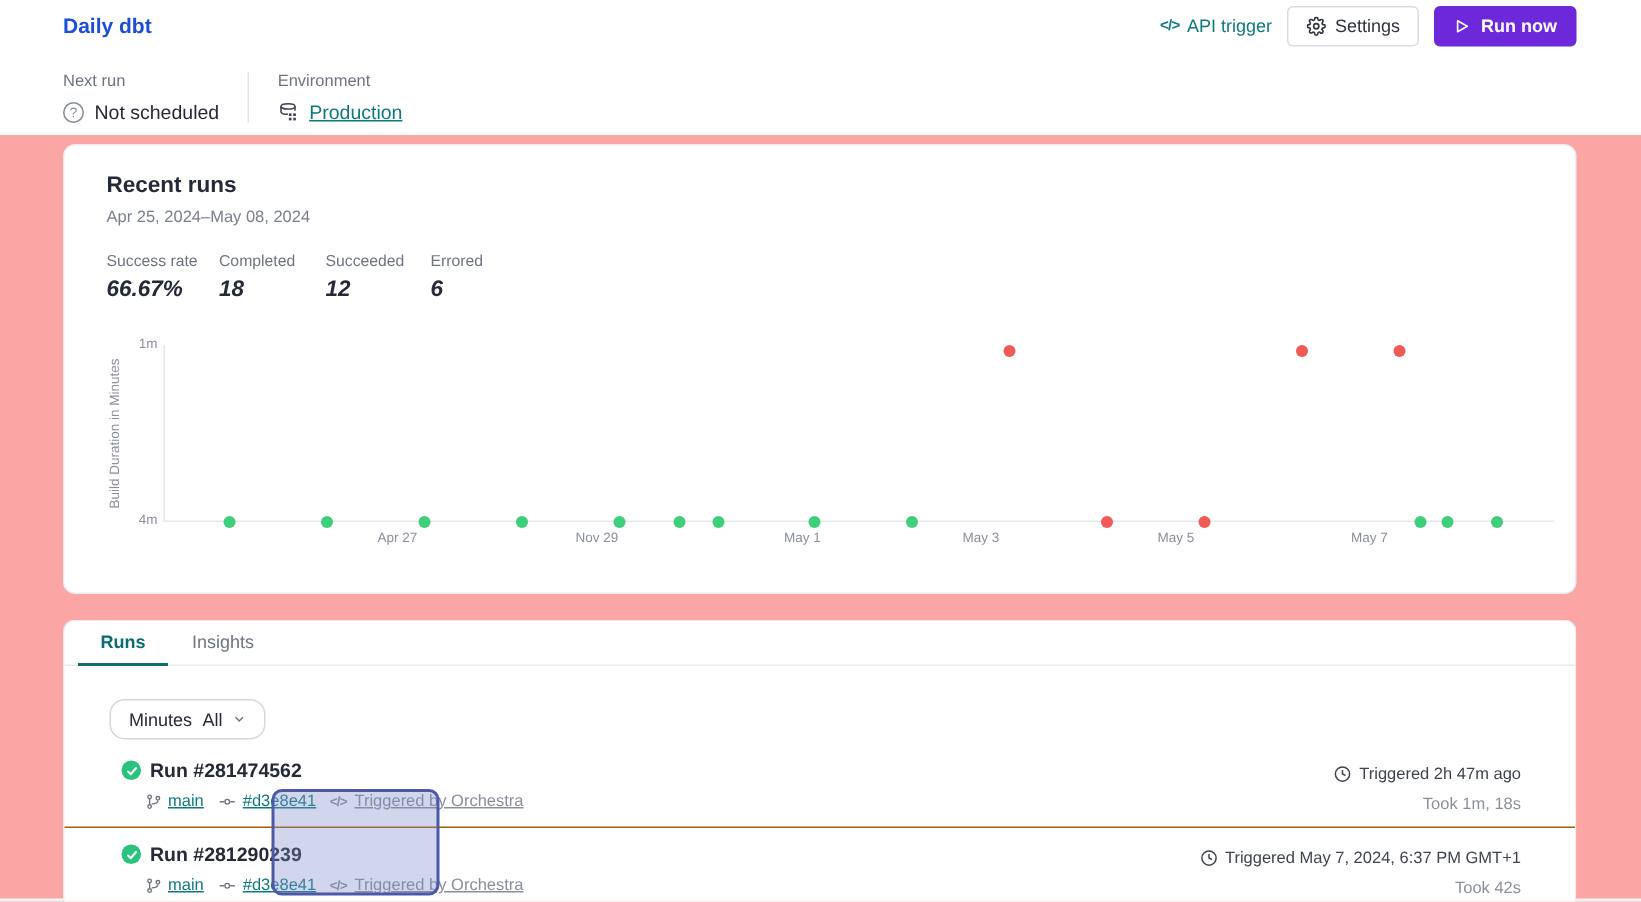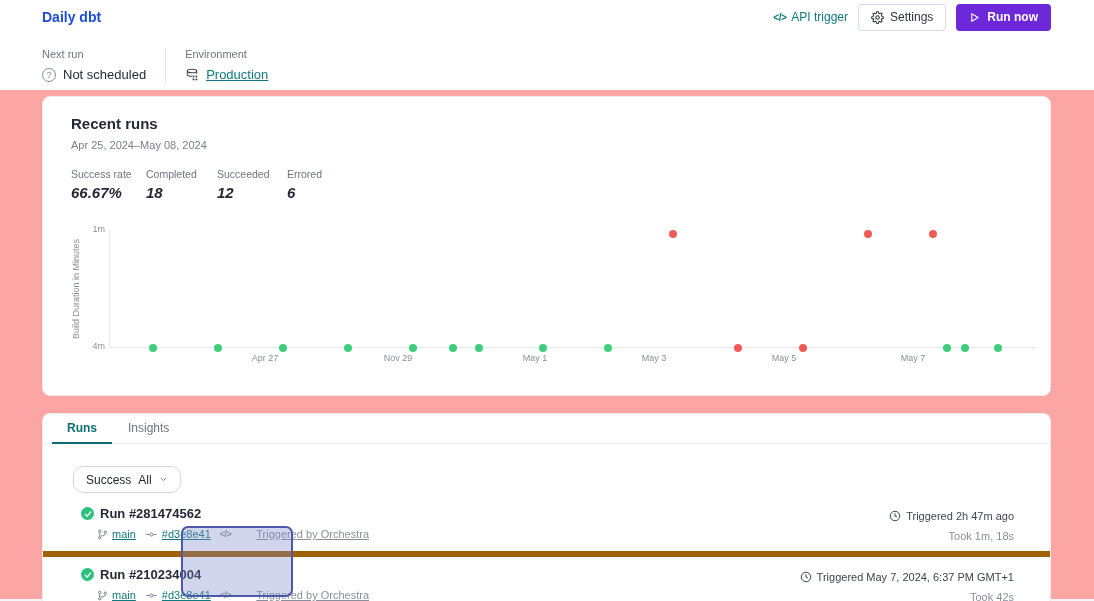--- a/index.html
+++ b/index.html
@@ -51,33 +51,33 @@
 
   
   .card-runs { margin-top: 17px; height: 240px; position: relative; border-bottom: none; border-bottom-left-radius: 0; border-bottom-right-radius: 0; }
   .tabs { display: flex; padding-left: 9px; border-bottom: 1px solid #EAECEF; height: 30px; }
   .tab { font-size: 12px; color: #6E7480; padding: 0 16px; line-height: 29px; cursor: pointer; }
   .tab.active { color: #0D6E72; font-weight: 700; border-bottom: 2px solid #0D6E72; margin-bottom: -1px; padding: 0 15px; }
   .filter-row { padding: 22px 0 0 30px; }
   .status-chip { display: inline-flex; align-items: center; gap: 7px; height: 27px; padding: 0 12px;
                  border: 1px solid #D4D7DD; border-radius: 10px; font-size: 12px; color: #262A38; background: #fff; cursor: pointer; }
   .run-list { margin-top: 13px; }
-  .run-row { display: flex; justify-content: space-between; padding: 0 36px 9px 38px; border-bottom: 6px solid #a16207; position: relative; }
+  .run-row { display: flex; justify-content: space-between; padding: 0 36px 9px 38px; border-bottom: 1px solid #a16207; position: relative; }
   .run-row + .run-row { padding-top: 10px; }
   .run-title-line { display: flex; align-items: center; gap: 6px; }
   .check-circle { width: 13px; height: 13px; border-radius: 50%; background: #29C37E; display: flex;
                   align-items: center; justify-content: center; flex: none; }
   .run-title { font-size: 13px; font-weight: 700; color: #262A38; }
   .run-sub { display: flex; align-items: center; margin-left: 16px; margin-top: 7px; font-size: 11px; }
   .sub-item { display: flex; align-items: flex-end; gap: 4px; }
   .sub-item + .sub-item { margin-left: 9px; }
   .run-link { color: #0F7A7E; text-decoration: underline; }
   .chip-text { display: flex; align-items: center; gap: 5px; color: #8A8F9B; margin-left: 9px; }
   .chip-text .code-glyph { font-size: 9px; color: #8A8F9B; }
-  .chip-label { text-decoration: underline; margin-left: 20px; }
+  .chip-label { text-decoration: underline; }
   .run-right { text-align: right; }
   .triggered-line { display: flex; align-items: center; gap: 5px; justify-content: flex-end; font-size: 11px; color: #3F4450; margin-top: 4px; }
   .took { font-size: 11px; color: #8A8F9B; margin-top: 8px; }
   .overlay { position: absolute; left: 138px; top: 112px; width: 112px; height: 71px;
              border: 2px solid #4D59A8; background: rgba(125,137,201,0.35); border-radius: 7px;
              pointer-events: none; z-index: 4; }
   .icon { display: inline-flex; flex: none; }
 </style>
 </head>
 <body>
@@ -193,21 +193,21 @@
   </div>
 
   <div class="card card-runs">
     <div class="tabs">
       <div class="tab active">Runs</div>
       <div class="tab">Insights</div>
     </div>
 
     <div class="filter-row">
       <div class="status-chip">
-        <span>Success</span>
+        <span>Minutes</span>
         <span>All</span>
         <span class="icon">
           <svg width="9" height="9" viewBox="0 0 24 24" fill="none" stroke="#6E7480" stroke-width="2.5" stroke-linecap="round">
             <polyline points="6,9 12,15 18,9"></polyline>
           </svg>
         </span>
       </div>
     </div>
 
     <div class="run-list">
@@ -265,21 +265,21 @@
       </div>
 
       <div class="run-row">
         <div>
           <div class="run-title-line">
             <span class="check-circle">
               <svg width="8" height="8" viewBox="0 0 24 24" fill="none" stroke="#fff" stroke-width="4" stroke-linecap="round" stroke-linejoin="round">
                 <polyline points="4,13 9.5,18.5 20,6"></polyline>
               </svg>
             </span>
-            <span class="run-title">Run #210234004</span>
+            <span class="run-title">Run #281290239</span>
           </div>
           <div class="run-sub">
             <span class="sub-item">
               <span class="icon">
                 <svg width="11" height="11" viewBox="0 0 24 24" fill="none" stroke="#6E7480" stroke-width="2">
                   <circle cx="6" cy="5" r="2.6"></circle>
                     <circle cx="6" cy="19" r="2.6"></circle>
                     <circle cx="18" cy="7" r="2.6"></circle>
                   <path d="M6 8v8"></path>
                     <path d="M18 10c0 4-5 5-9 5"></path>

